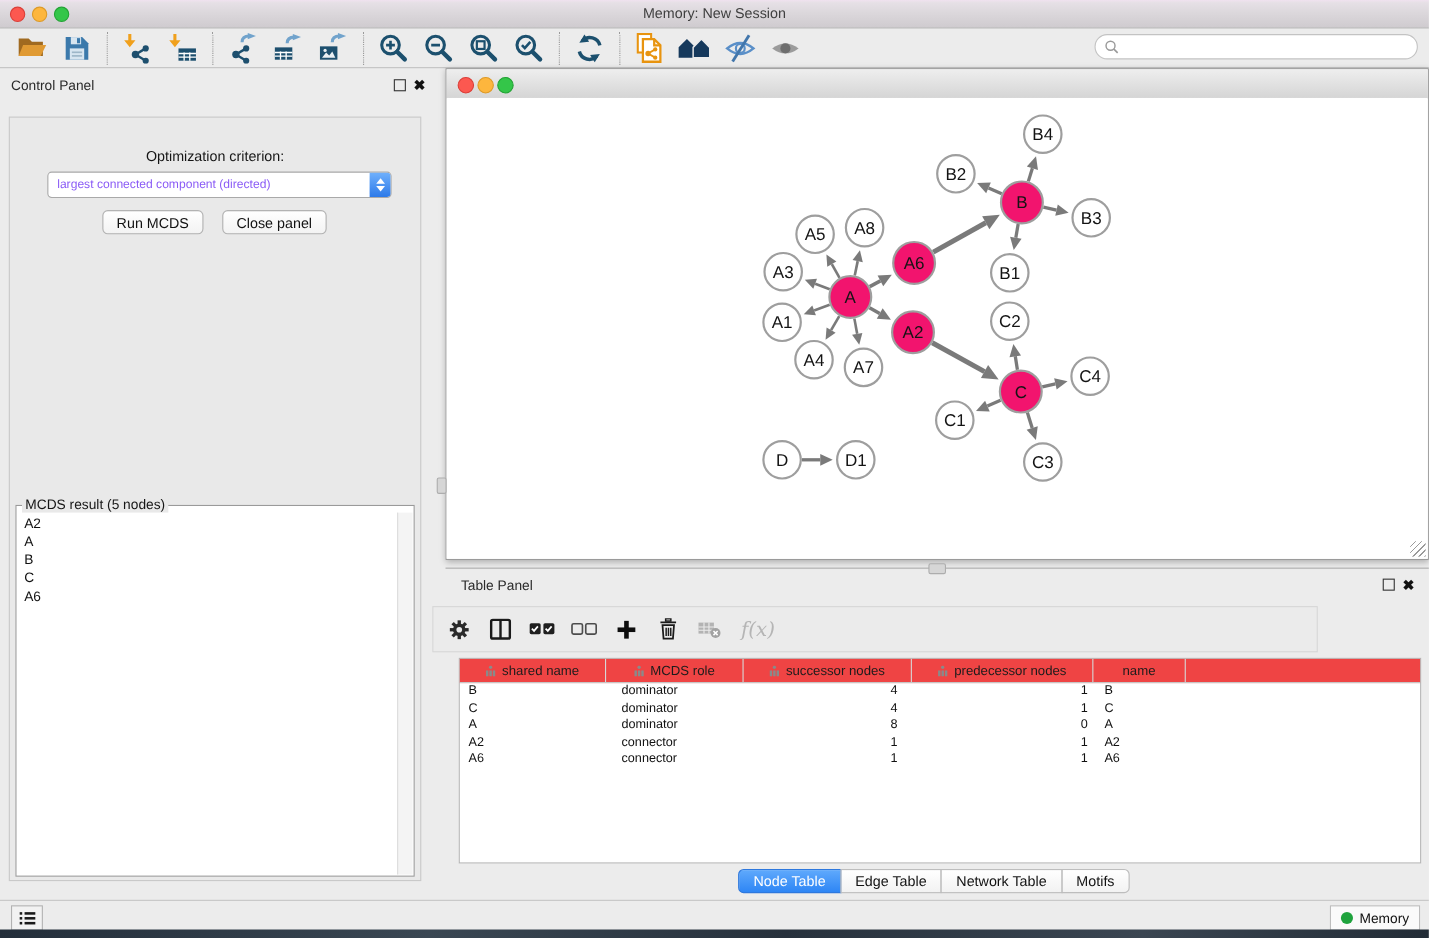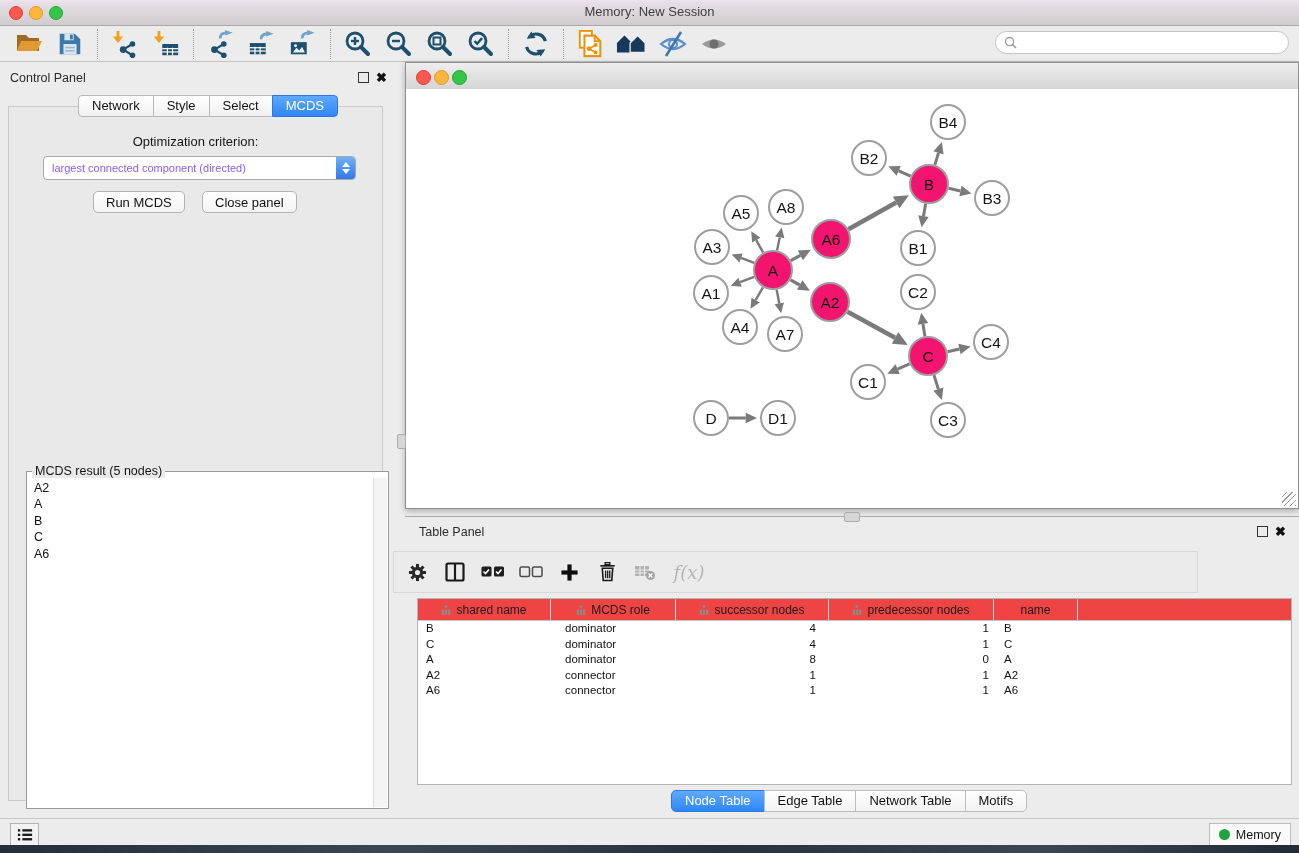--- a/index.html
+++ b/index.html
@@ -42,21 +42,21 @@
   .selectbox{position:absolute;left:43px;top:156px;width:313px;height:24px;background:#fff;
     border:1px solid #a9a9a9;border-radius:4px;box-sizing:border-box;display:flex;align-items:center;}
   .selectbox .val{flex:1;font-size:11px;padding-left:8px;color:#8b5cf6;white-space:nowrap;}
   .stepper{width:19px;height:22px;border-radius:0 3px 3px 0;background:linear-gradient(#6fb0fc,#2d7ae9);
     display:flex;flex-direction:column;align-items:center;justify-content:center;gap:2px;}
   .stepper i{width:0;height:0;border-left:4px solid transparent;border-right:4px solid transparent;}
   .stepper .up{border-bottom:5px solid #fff;}
   .stepper .dn{border-top:5px solid #fff;}
   .btn{position:absolute;height:22px;background:linear-gradient(#ffffff,#f3f3f3);border:1px solid #b3b3b3;
     border-radius:5px;font-size:13px;font-family:"Liberation Sans",sans-serif;color:#111;padding:0 12px;}
-  fieldset.result{position:absolute;left:14px;top:452px;width:363px;height:345px;margin:12px;padding:0;
+  fieldset.result{position:absolute;left:14px;top:452px;width:363px;height:345px;margin:0;padding:0;
     border:1px solid #9a9a9a;background:#fff;box-sizing:border-box;}
   fieldset.result legend{font-size:12.5px;margin-left:5px;padding:0 3px;background:#e9e9e9;color:#161616;}
   .result-list{position:absolute;left:1px;top:0;right:15px;bottom:1px;padding:2px 6px;font-size:12.5px;line-height:16.4px;color:#111;}
   .result-scroll{position:absolute;top:0;right:1px;bottom:1px;width:13px;background:#f4f4f4;border-left:1px solid #dcdcdc;}
   
   .netwin{position:absolute;left:405px;top:62px;width:894px;height:447px;background:#fff;
     border:1px solid #8f8f8f;box-sizing:border-box;box-shadow:0 2px 6px rgba(0,0,0,.28);}
   .netwin .nw-titlebar{position:absolute;left:0;top:0;right:0;height:26px;
     background:linear-gradient(180deg,#eeeeee,#d5d5d5);border-bottom:1px solid #a8a8a8;}
   .nw-title{position:absolute;left:0;right:0;top:5px;text-align:center;font-size:13px;color:#2d2d2d;}
@@ -270,26 +270,20 @@
       <input type="text" placeholder="" style="">
     </div>
   </div>
 
   <div class="cp-title" style="left:10px;top:71px;">Control Panel</div>
   <div class="winbtns" style="left:358px;top:72px;">
     <span class="float-ico"></span>
     <span class="close-ico">✖</span>
   </div>
   <div class="cp-content"></div>
-  <div class="tabs" style="left:78px;top:95px;">
-      <div class="tab">Network</div>
-      <div class="tab">Style</div>
-      <div class="tab">Select</div>
-      <div class="tab active">MCDS</div>
-    </div>
   <div class="opt-label">Optimization criterion:</div>
   <div class="selectbox">
     <span class="val">largest connected component (directed)</span>
     <span class="stepper">
         <i class="up"></i>
         <i class="dn"></i>
       </span>
   </div>
   <button class="btn" style="left:93px;top:191px;">Run MCDS</button>
   <button class="btn" style="left:202px;top:191px;">Close panel</button>

